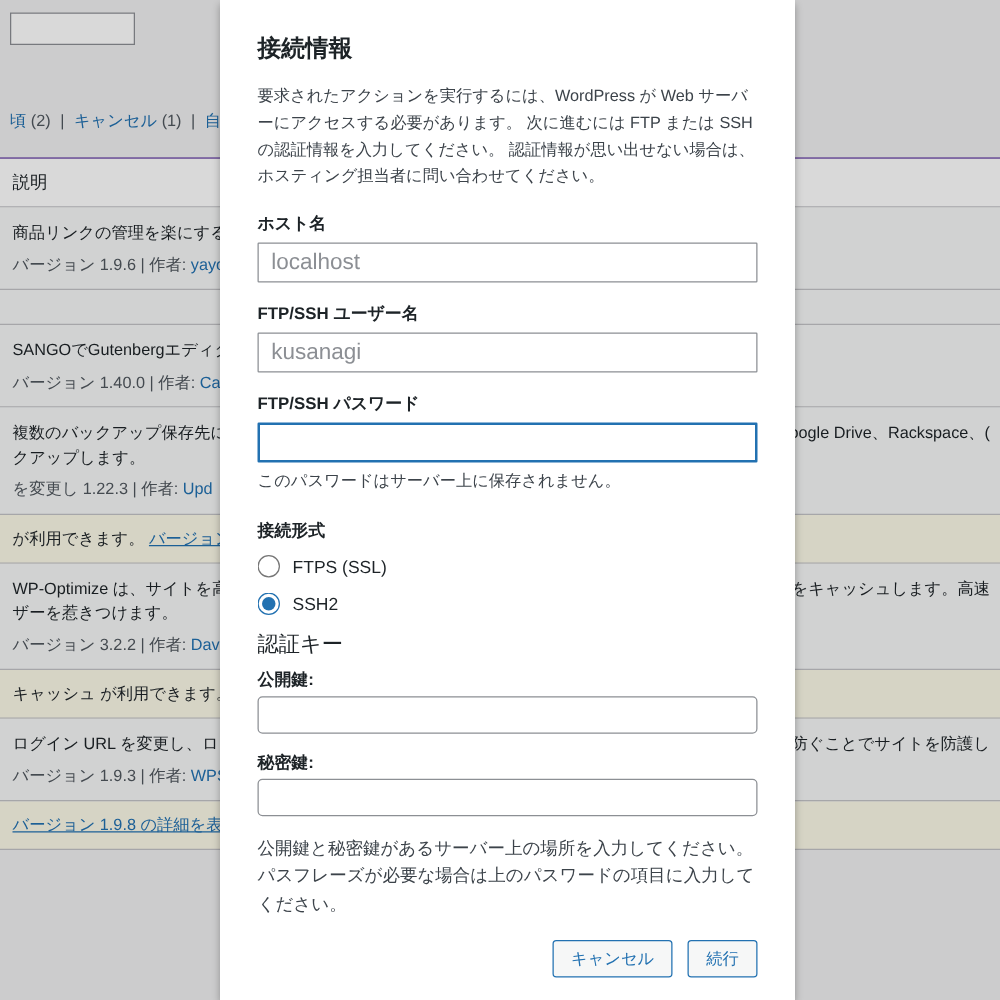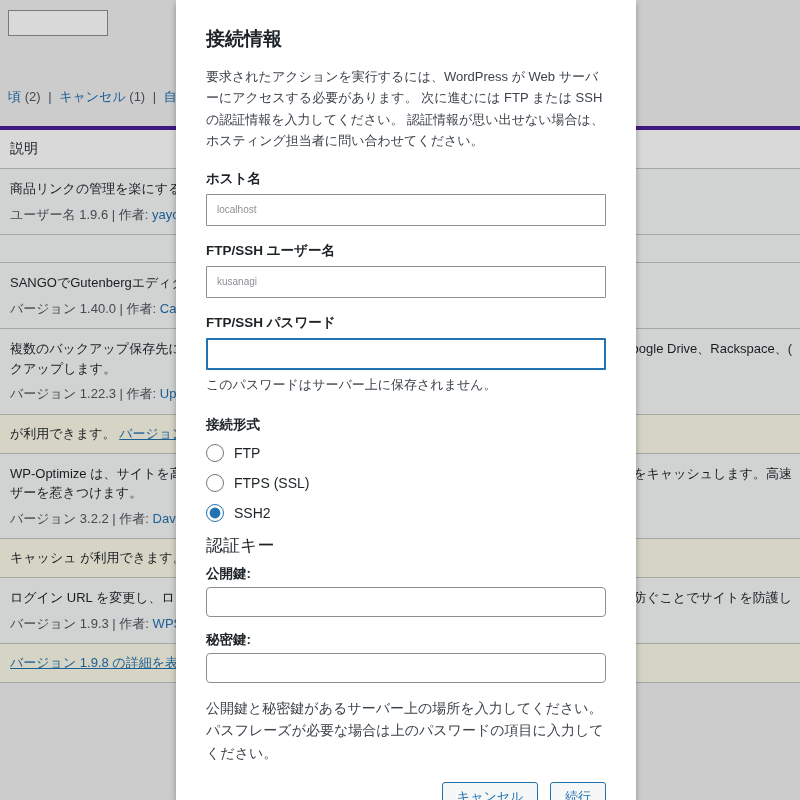--- a/index.html
+++ b/index.html
@@ -28,21 +28,21 @@
     .bg-tabs {
       margin-top: 52px;
       padding: 0 8px;
       font-size: 13px;
     }
     .bg-tabs span { color: #2271b1; }
     .bg-tabs .sep { color: #50575e; padding: 0 4px; }
     .bg-tabs .count { color: #50575e; }
     .bg-table {
       margin-top: 20px;
-      border-top: 4px solid #4c1d95;
+      border-top: 1px solid #4c1d95;
     }
     .bg-th {
       background: #fff;
       padding: 10px 10px;
       border-bottom: 1px solid #c3c4c7;
       font-weight: 400;
       font-size: 14px;
     }
     .bg-row {
       padding: 10px;
@@ -89,21 +89,21 @@
     .field { margin-bottom: 16px; }
     .field label {
       display: block;
       font-size: 13.5px;
       font-weight: 600;
       margin-bottom: 6px;
     }
     .field input[type="text"], .field input[type="password"] {
       width: 100%;
       padding: 6px 10px;
-      font-size: 10px;
+      font-size: 18px;
       border: 1px solid #8c8f94;
       border-radius: 1px;
       background: #fff;
       color: #2c3338;
       height: 32px;
     }
     .field input::placeholder { color: #8c8f94; }
     .field input.focused {
       border: 2px solid #2271b1;
       outline: none;
@@ -176,38 +176,38 @@
     <span class="count">(1)</span>
     <span class="sep">|</span>
     <span>自</span>
   </div>
   <div class="bg-table">
     <div class="bg-th">説明</div>
 
     <div class="bg-row">
       <div>商品リンクの管理を楽にするプ</div>
       <div class="meta">
-        <span>ユーザー名 1.9.6</span> | <span>作者:</span> <a>yayoi</a>
+        <span>バージョン 1.9.6</span> | <span>作者:</span> <a>yayoi</a>
       </div>
     </div>
     <div style="height:28px; border-bottom:1px solid #c3c4c7; background:#f6f7f7;"></div>
 
     <div class="bg-row">
       <div>SANGOでGutenbergエディタ</div>
       <div class="meta">
         <span>バージョン 1.40.0</span> | <span>作者:</span> <a>Catl</a>
       </div>
     </div>
 
     <div class="bg-row" style="position:relative;">
       <div style="white-space:pre-line;">複数のバックアップ保存先に対
 クアップします。</div>
       <span style="position:absolute; right:8px; top:10px;">Google Drive、Rackspace、(</span>
       <div class="meta">
-        <span>バージョン 1.22.3</span> | <span>作者:</span> <a>Upd</a>
+        <span>を変更し 1.22.3</span> | <span>作者:</span> <a>Upd</a>
       </div>
     </div>
     <div class="bg-row-warn">
       <span>が利用できます。</span> <a>バージョン 1</a>
     </div>
 
     <div class="bg-row" style="position:relative;">
       <div style="white-space:pre-line;">WP-Optimize は、サイトを高速
 ザーを惹きつけます。</div>
       <span style="position:absolute; right:8px; top:10px;">ージをキャッシュします。高速</span>
@@ -250,24 +250,20 @@
 
   <div class="field">
     <label>FTP/SSH パスワード</label>
     <input type="password" class="focused" style="">
     <div class="hint">このパスワードはサーバー上に保存されません。</div>
   </div>
 
   <div class="fieldset-title">接続形式</div>
   <div class="radio-row">
     <input type="radio" name="conn" style="">
-    <span>FTP</span>
-  </div>
-  <div class="radio-row">
-    <input type="radio" name="conn" style="">
     <span>FTPS (SSL)</span>
   </div>
   <div class="radio-row">
     <input type="radio" name="conn" checked="" style="">
     <span>SSH2</span>
   </div>
 
   <div class="auth-title">認証キー</div>
   <div class="auth-field">
     <label>公開鍵:</label>

